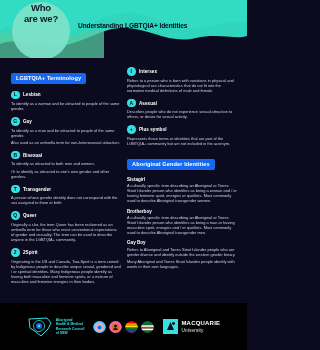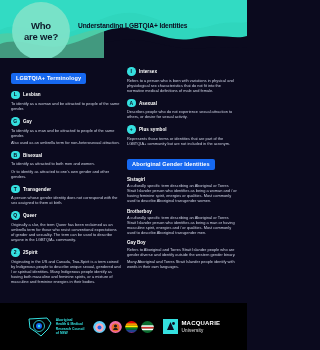--- a/index.html
+++ b/index.html
@@ -11,21 +11,21 @@
   }
   .poster { position: relative; width: 247px; height: 350px; background: #0b0a1e; overflow: hidden; }
 
   
   .header { position: relative; width: 247px; height: 58px; background: #2fd6bd; overflow: hidden; }
   .header svg { position: absolute; top: 0; left: 0; }
   .who-circle {
     position: absolute; left: 12px; top: 2px;
     width: 58px; height: 58px; border-radius: 50%;
     background: #7fe3c9; opacity: 0.92;
-    display: flex; align-items: center; justify-content: center;
+    display: flex; justify-content: center;
     z-index: 3;
   }
   .who-text {
     color: #0b0a1e; font-weight: bold; font-size: 9.5px;
     line-height: 11px; text-align: center; letter-spacing: -0.2px;
   }
   .header-title {
     position: absolute; left: 78px; top: 22px; z-index: 4;
     color: #0b0a1e; font-weight: bold; font-size: 6.6px;
     line-height: 8.4px; max-width: 110px; letter-spacing: -0.1px;

